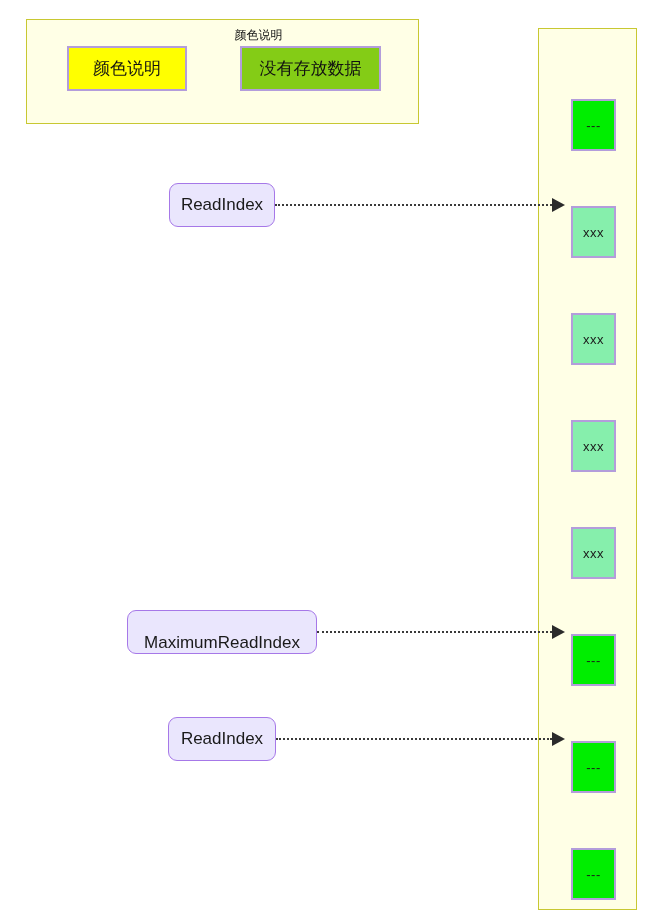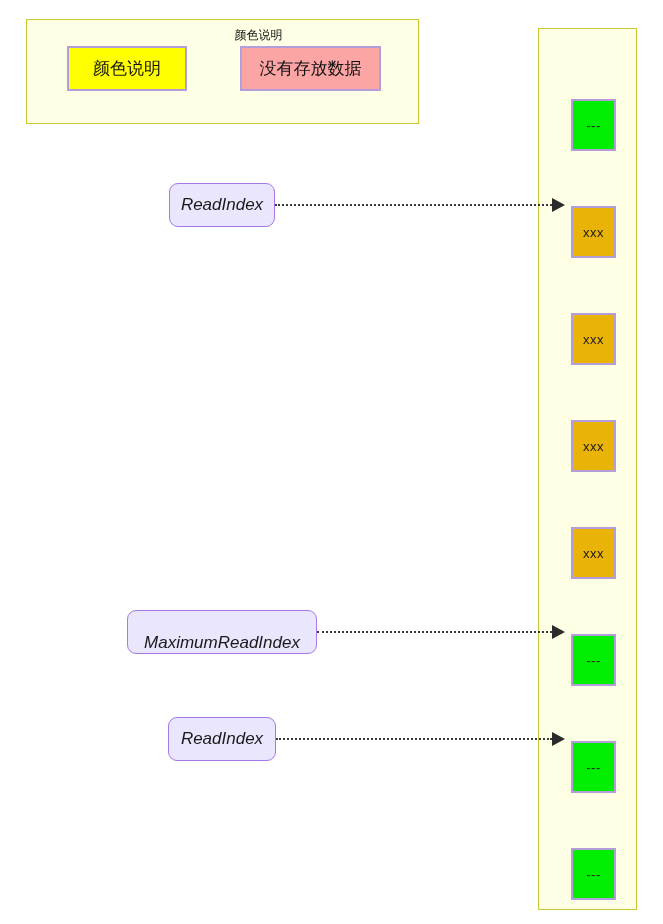--- a/index.html
+++ b/index.html
@@ -53,21 +53,21 @@
     color: #111111;
   }
   #legend-swatch-stored {
     left: 40px;
     width: 120px;
     background: #ffff00;
   }
   #legend-swatch-empty {
     left: 213px;
     width: 141px;
-    background: #fca5a5;
+    background: #84cc16;
   }
 
   
   #buffer-container {
     position: absolute;
     left: 538px;
     top: 28px;
     width: 99px;
     height: 882px;
     background: #ffffe6;
@@ -81,37 +81,36 @@
     height: 52px;
     border: 2px solid #b39ddb;
     box-sizing: border-box;
     display: flex;
     align-items: center;
     justify-content: center;
     font-size: 13px;
     color: #1a1a1a;
     letter-spacing: 0.5px;
   }
-  .buffer-cell.filled { background: #eab308; }
+  .buffer-cell.filled { background: #86efac; }
   .buffer-cell.empty  { background: #00ee00; }
 
   
   .pointer-label {
     position: absolute;
     height: 44px;
     background: #eae6fd;
     border: 1.6px solid #a678e8;
     border-radius: 9px;
     box-sizing: border-box;
     display: flex;
     align-items: center;
     justify-content: center;
     font-size: 17px;
     color: #1a1a1a;
-    font-style: italic;
   }
 
   
   .connector {
     position: absolute;
     height: 18px;
     pointer-events: none;
   }
   .connector .line {
     position: absolute;

